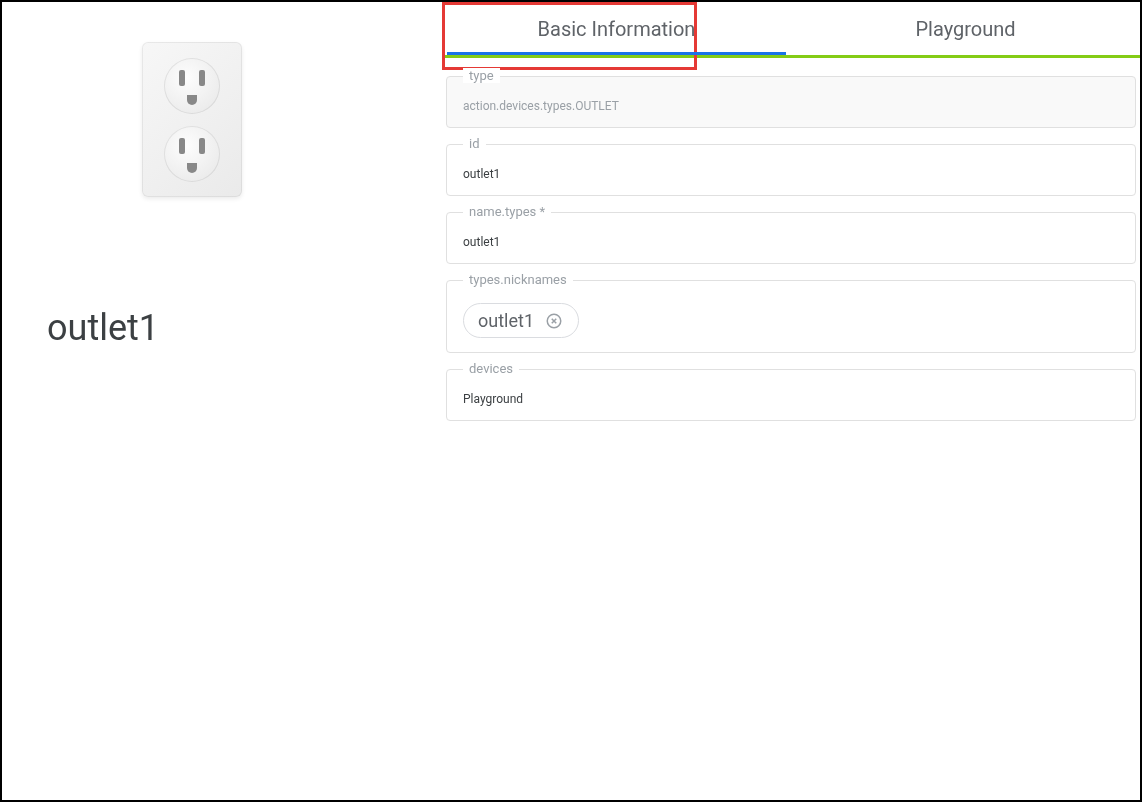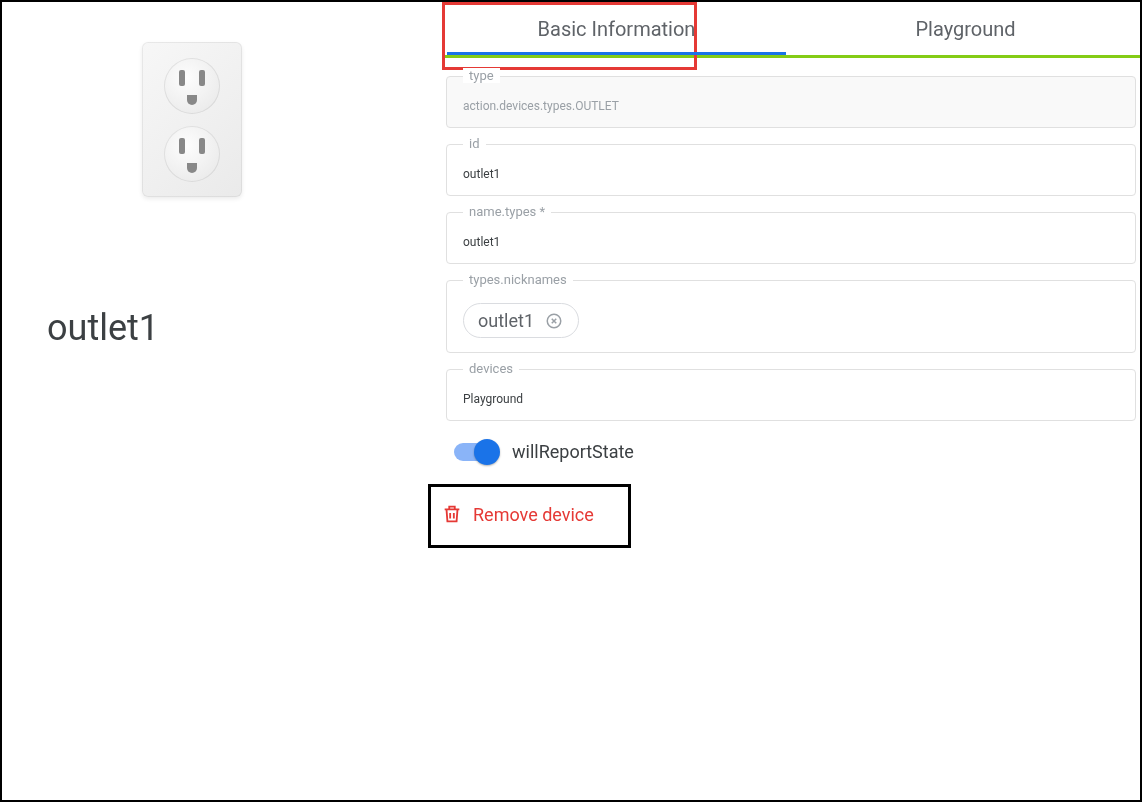--- a/index.html
+++ b/index.html
@@ -216,29 +216,17 @@
           </span>
         </span>
       </div>
 
 
       <div class="field">
         <span class="lbl">devices</span>
         <div class="val">Playground</div>
       </div>
 
-      <div class="toggle-row">
-        <div class="toggle"></div>
-        <span class="toggle-label">willReportState</span>
-      </div>
-
-      <div class="remove-wrap">
-        <div class="remove-btn">
-          <svg viewBox="0 0 24 24">
-              <path d="M4 7h16M9 7V4h6v3M6 7l1 13h10l1-13M10 11v6M14 11v6"></path>
-            </svg>
-          <span>Remove device</span>
-        </div>
-      </div>
+
 
     </div>
   </div>
 </div>
 
 </body></html>

